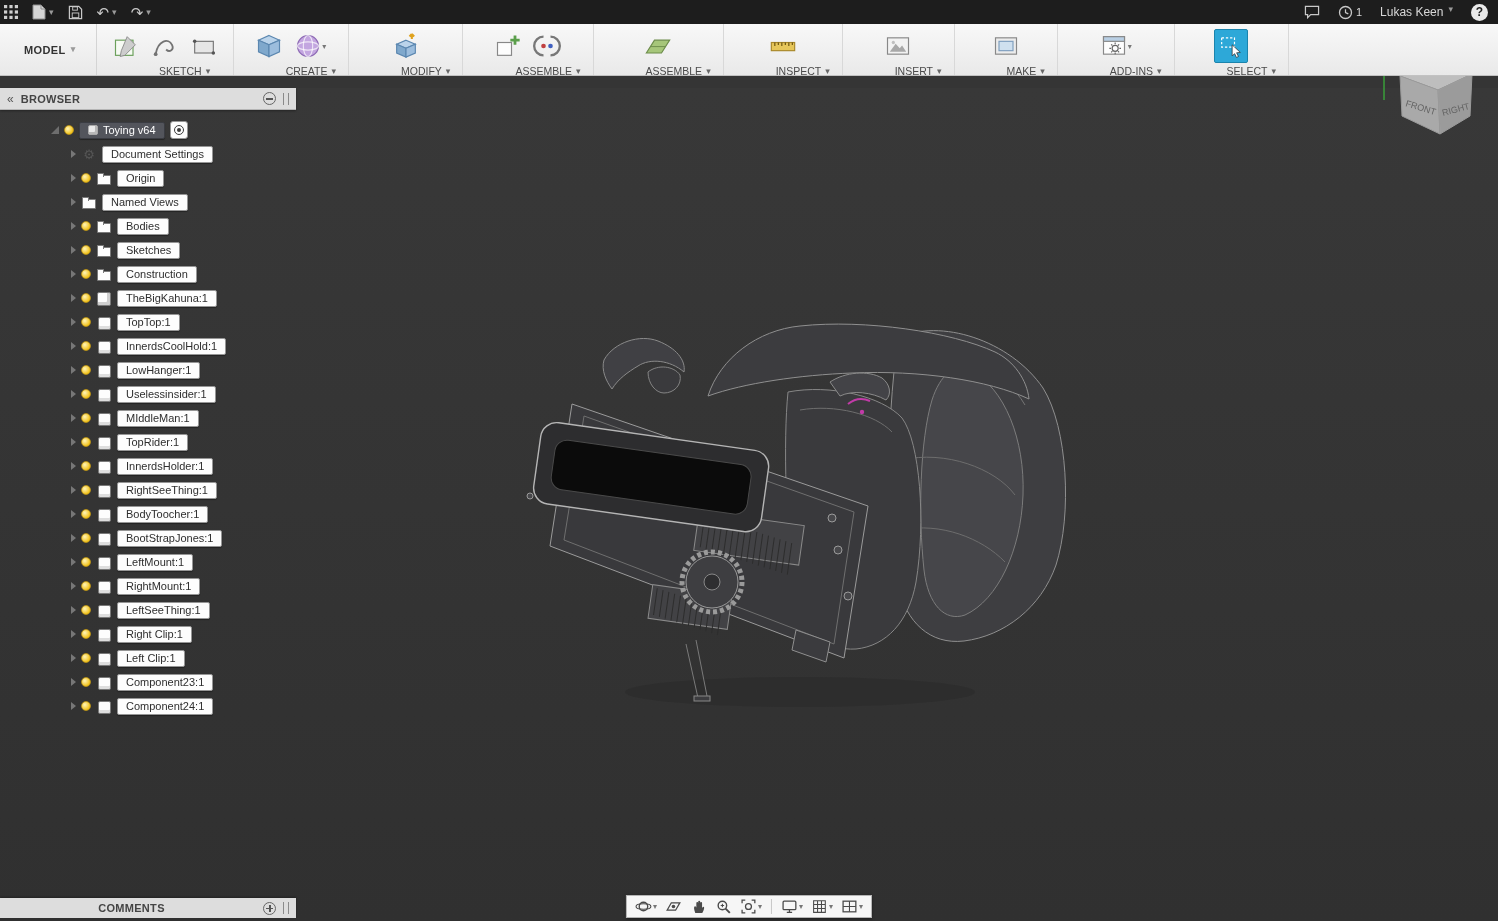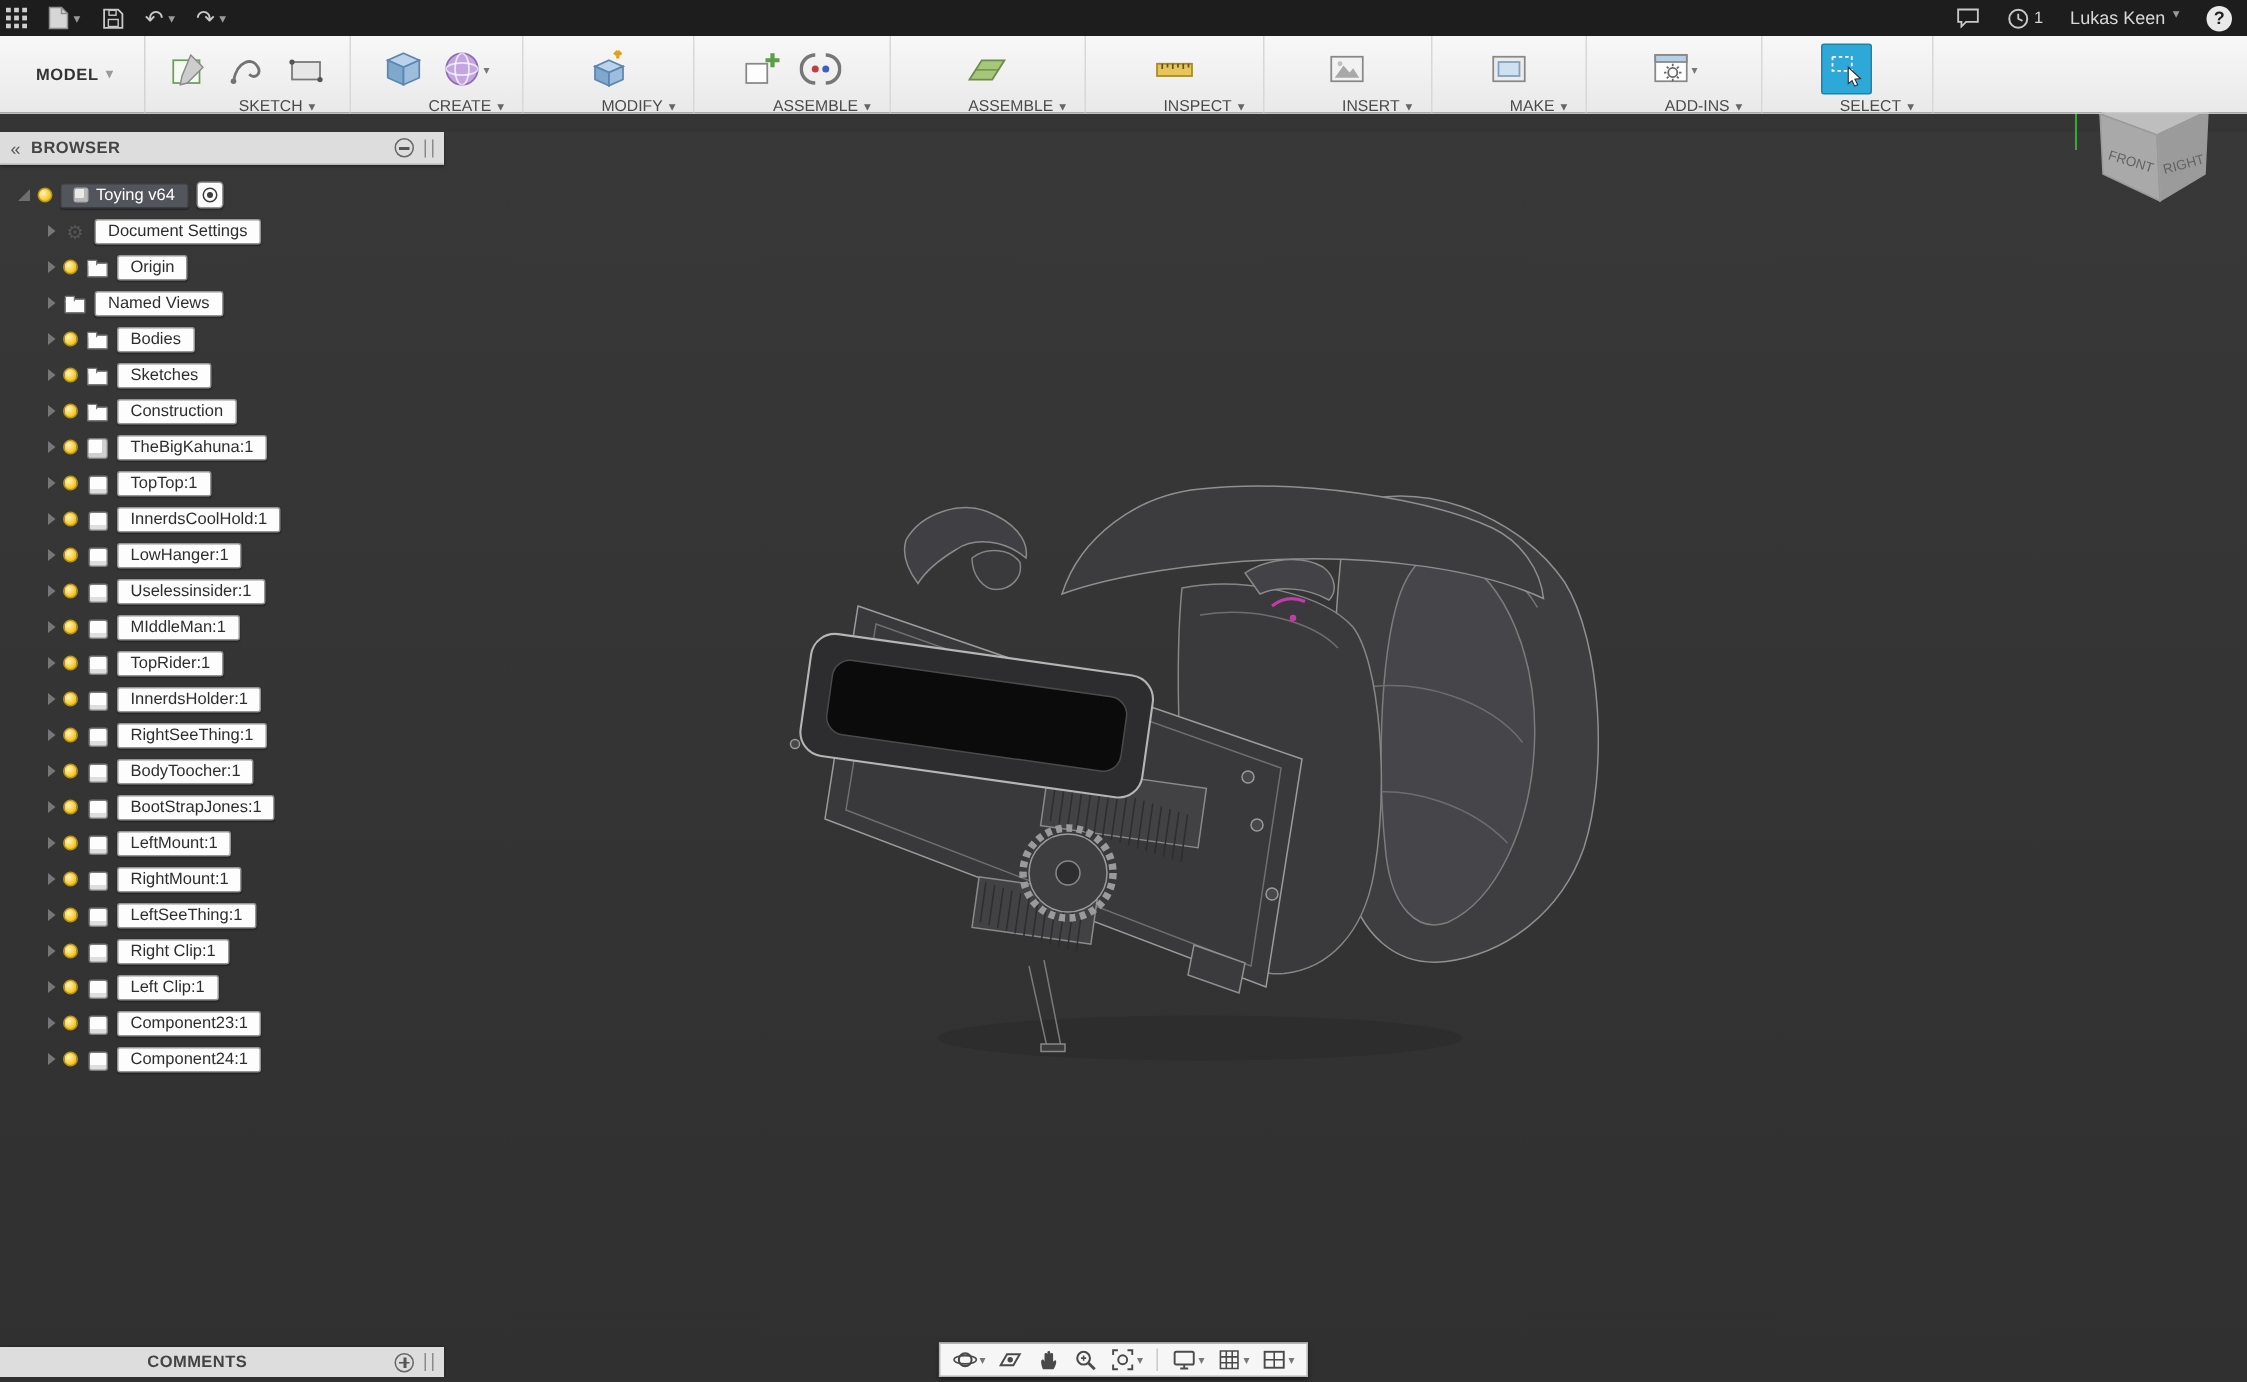--- a/index.html
+++ b/index.html
@@ -37,21 +37,21 @@
   
   .browser { position:absolute; top:88px; left:0; width:296px; z-index:30; }
   .panel-header { height:22px; background:rgba(228,228,228,0.96); border-bottom:1px solid #b5b5b5; display:flex; align-items:center; padding:0 7px; gap:7px; box-shadow:0 1px 2px rgba(0,0,0,.35); }
   .panel-title { font-size:11px; font-weight:bold; color:#444; letter-spacing:.3px; flex:1; }
   .collapse-glyph { font-size:12px; color:#555; cursor:pointer; line-height:1; }
   .minus-circle { width:13px; height:13px; border-radius:50%; border:1px solid #666; position:relative; cursor:pointer; }
   .minus-circle::before { content:""; position:absolute; left:2px; right:2px; top:5px; height:1.5px; background:#555; }
   .grip { width:6px; height:12px; border-left:1.5px solid #8a8a8a; border-right:1.5px solid #8a8a8a; cursor:grab; }
 
   .tree { padding-top:8px; }
-  .tree-row { display:flex; align-items:center; height:24px; padding-left:32px; gap:5px; cursor:pointer; }
+  .tree-row { display:flex; align-items:center; height:24px; padding-left:32px; gap:5px; cursor:pointer;margin-left:39px; }
   .tree-root { padding-left:12px; }
   .t-arrow { width:0; height:0; border-top:4px solid transparent; border-bottom:4px solid transparent; border-left:5.5px solid #777; flex:0 0 auto; }
   .t-arrow-open { width:0; height:0; border-bottom:8px solid #6e6e6e; border-left:8px solid transparent; flex:0 0 auto; }
   .bulb { width:10px; height:10px; border-radius:50%; border:1px solid #b8921a; background:radial-gradient(circle at 35% 35%, #fff4b8, var(--bulb_yellow,#f2c21a) 72%); flex:0 0 auto; }
   .type-icon { width:16px; height:14px; display:flex; align-items:center; justify-content:center; flex:0 0 auto; position:relative; }
   .ti-gear { font-size:13px; color:#555; line-height:1; }
   .ti-folder::before { content:""; position:absolute; left:1px; top:4px; width:12px; height:8px; background:#fdfdfd; border:1px solid #7a7a7a; border-radius:1px; }
   .ti-folder::after { content:""; position:absolute; left:1px; top:2px; width:5px; height:3px; background:#fdfdfd; border:1px solid #7a7a7a; border-bottom:none; border-radius:1px 1px 0 0; }
   .ti-component::before { content:""; position:absolute; left:1px; top:1px; width:12px; height:12px; background:#fdfdfd; border:1px solid #7a7a7a; border-radius:2px; box-shadow:inset -3px -3px 0 #cfcfcf; }
   .ti-body::before { content:""; position:absolute; left:2px; top:2px; width:11px; height:11px; background:#fdfdfd; border:1px solid #7a7a7a; border-radius:2px; box-shadow:inset 0 -3px 0 #dedede; }

